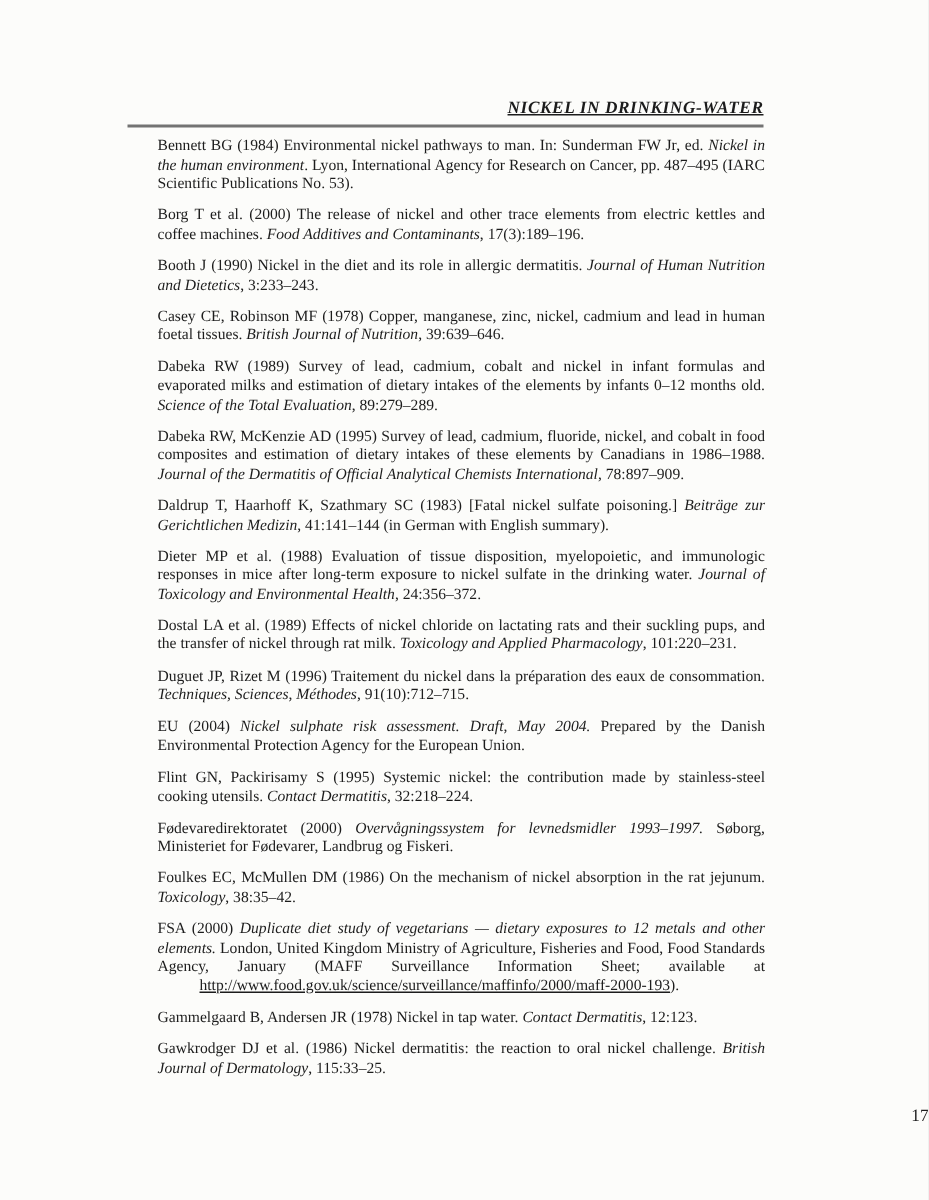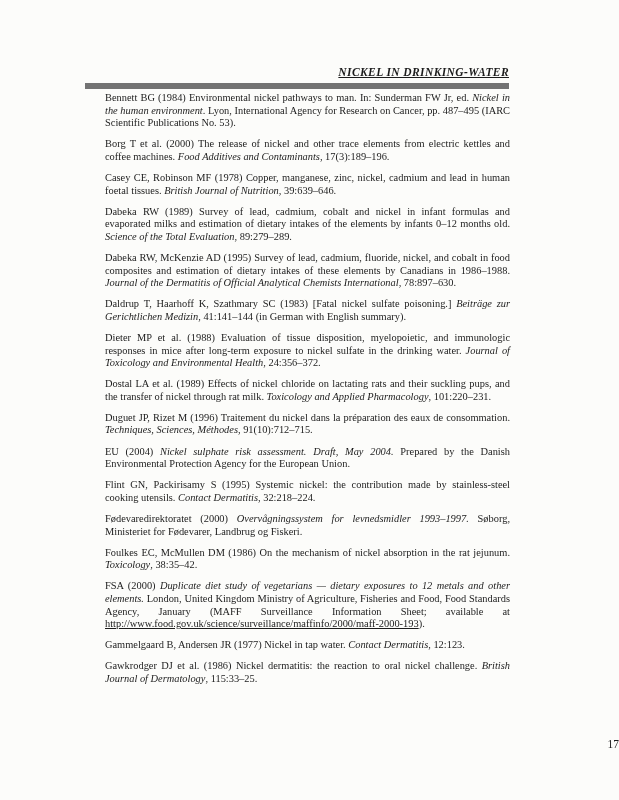--- a/index.html
+++ b/index.html
@@ -16,21 +16,21 @@
     color: #1c1c1c;
     overflow: hidden;
     box-sizing: border-box;
   }
   .header-row {
     position: absolute;
     top: 62px;
     left: 85px;
     width: 424px;
     text-align: right;
-    border-bottom: 6px solid #737373;
+    border-bottom: 2px solid #737373;
     padding-bottom: 3px;
   }
   .header-title {
     font-weight: bold;
     font-style: italic;
     font-size: 11.5px;
     letter-spacing: 0.4px;
     text-decoration: underline;
   }
   .refs {
@@ -39,21 +39,21 @@
     left: 105px;
     width: 405px;
   }
   .ref {
     margin: 0 0 8.5px 0;
     font-size: 10.4px;
     line-height: 12.6px;
     text-align: justify;
   }
   .ref .it { font-style: italic; }
-  .ref .ul { text-decoration: underline; }
+  .ref .ul { text-decoration: underline; margin-left: 28px; }
   .page-number {
     position: absolute;
     top: 738px;
     left: 0;
     width: 619px;
     text-align: right;
     font-size: 11.5px;
   }
 </style>
 </head>
@@ -61,31 +61,32 @@
 
 <div class="page">
 
   <div class="header-row">
     <span class="header-title">NICKEL IN DRINKING-WATER</span>
   </div>
 
   <div class="refs">
       <p class="ref"><span>Bennett BG (1984) Environmental nickel pathways to man. In: Sunderman FW Jr, ed. </span><span class="it">Nickel in the human environment</span><span>. Lyon, International Agency for Research on Cancer, pp. 487–495 (IARC Scientific Publications No. 53).</span></p>
       <p class="ref"><span>Borg T et al. (2000) The release of nickel and other trace elements from electric kettles and coffee machines. </span><span class="it">Food Additives and Contaminants</span><span>, 17(3):189–196.</span></p>
+      <p class="ref"><span>Booth J (1990) Nickel in the diet and its role in allergic dermatitis. </span><span class="it">Journal of Human Nutrition and Dietetics</span><span>, 3:233–243.</span></p>
       <p class="ref"><span>Casey CE, Robinson MF (1978) Copper, manganese, zinc, nickel, cadmium and lead in human foetal tissues. </span><span class="it">British Journal of Nutrition</span><span>, 39:639–646.</span></p>
       <p class="ref"><span>Dabeka RW (1989) Survey of lead, cadmium, cobalt and nickel in infant formulas and evaporated milks and estimation of dietary intakes of the elements by infants 0–12 months old. </span><span class="it">Science of the Total Evaluation</span><span>, 89:279–289.</span></p>
-      <p class="ref"><span>Dabeka RW, McKenzie AD (1995) Survey of lead, cadmium, fluoride, nickel, and cobalt in food composites and estimation of dietary intakes of these elements by Canadians in 1986–1988. </span><span class="it">Journal of the Dermatitis of Official Analytical Chemists International</span><span>, 78:897–630.</span></p>
+      <p class="ref"><span>Dabeka RW, McKenzie AD (1995) Survey of lead, cadmium, fluoride, nickel, and cobalt in food composites and estimation of dietary intakes of these elements by Canadians in 1986–1988. </span><span class="it">Journal of the Dermatitis of Official Analytical Chemists International</span><span>, 78:897–909.</span></p>
       <p class="ref"><span>Daldrup T, Haarhoff K, Szathmary SC (1983) [Fatal nickel sulfate poisoning.] </span><span class="it">Beiträge zur Gerichtlichen Medizin</span><span>, 41:141–144 (in German with English summary).</span></p>
       <p class="ref"><span>Dieter MP et al. (1988) Evaluation of tissue disposition, myelopoietic, and immunologic responses in mice after long-term exposure to nickel sulfate in the drinking water. </span><span class="it">Journal of Toxicology and Environmental Health</span><span>, 24:356–372.</span></p>
       <p class="ref"><span>Dostal LA et al. (1989) Effects of nickel chloride on lactating rats and their suckling pups, and the transfer of nickel through rat milk. </span><span class="it">Toxicology and Applied Pharmacology</span><span>, 101:220–231.</span></p>
       <p class="ref"><span>Duguet JP, Rizet M (1996) Traitement du nickel dans la préparation des eaux de consommation. </span><span class="it">Techniques, Sciences, Méthodes</span><span>, 91(10):712–715.</span></p>
       <p class="ref"><span>EU (2004) </span><span class="it">Nickel sulphate risk assessment. Draft, May 2004.</span><span> Prepared by the Danish Environmental Protection Agency for the European Union.</span></p>
       <p class="ref"><span>Flint GN, Packirisamy S (1995) Systemic nickel: the contribution made by stainless-steel cooking utensils. </span><span class="it">Contact Dermatitis</span><span>, 32:218–224.</span></p>
       <p class="ref"><span>Fødevaredirektoratet (2000) </span><span class="it">Overvågningssystem for levnedsmidler 1993–1997.</span><span> Søborg, Ministeriet for Fødevarer, Landbrug og Fiskeri.</span></p>
       <p class="ref"><span>Foulkes EC, McMullen DM (1986) On the mechanism of nickel absorption in the rat jejunum. </span><span class="it">Toxicology</span><span>, 38:35–42.</span></p>
       <p class="ref"><span>FSA (2000) </span><span class="it">Duplicate diet study of vegetarians — dietary exposures to 12 metals and other elements.</span><span> London, United Kingdom Ministry of Agriculture, Fisheries and Food, Food Standards Agency, January (MAFF Surveillance Information Sheet; available at </span><span class="ul">http://www.food.gov.uk/science/surveillance/maffinfo/2000/maff-2000-193</span><span>).</span></p>
-      <p class="ref"><span>Gammelgaard B, Andersen JR (1977) Nickel in tap water. </span><span class="it">Contact Dermatitis</span><span>, 12:123.</span></p>
+      <p class="ref"><span>Gammelgaard B, Andersen JR (1978) Nickel in tap water. </span><span class="it">Contact Dermatitis</span><span>, 12:123.</span></p>
       <p class="ref"><span>Gawkrodger DJ et al. (1986) Nickel dermatitis: the reaction to oral nickel challenge. </span><span class="it">British Journal of Dermatology</span><span>, 115:33–25.</span></p>
     </div>
 
   <div class="page-number">17</div>
 
 </div>
 
 </body></html>

